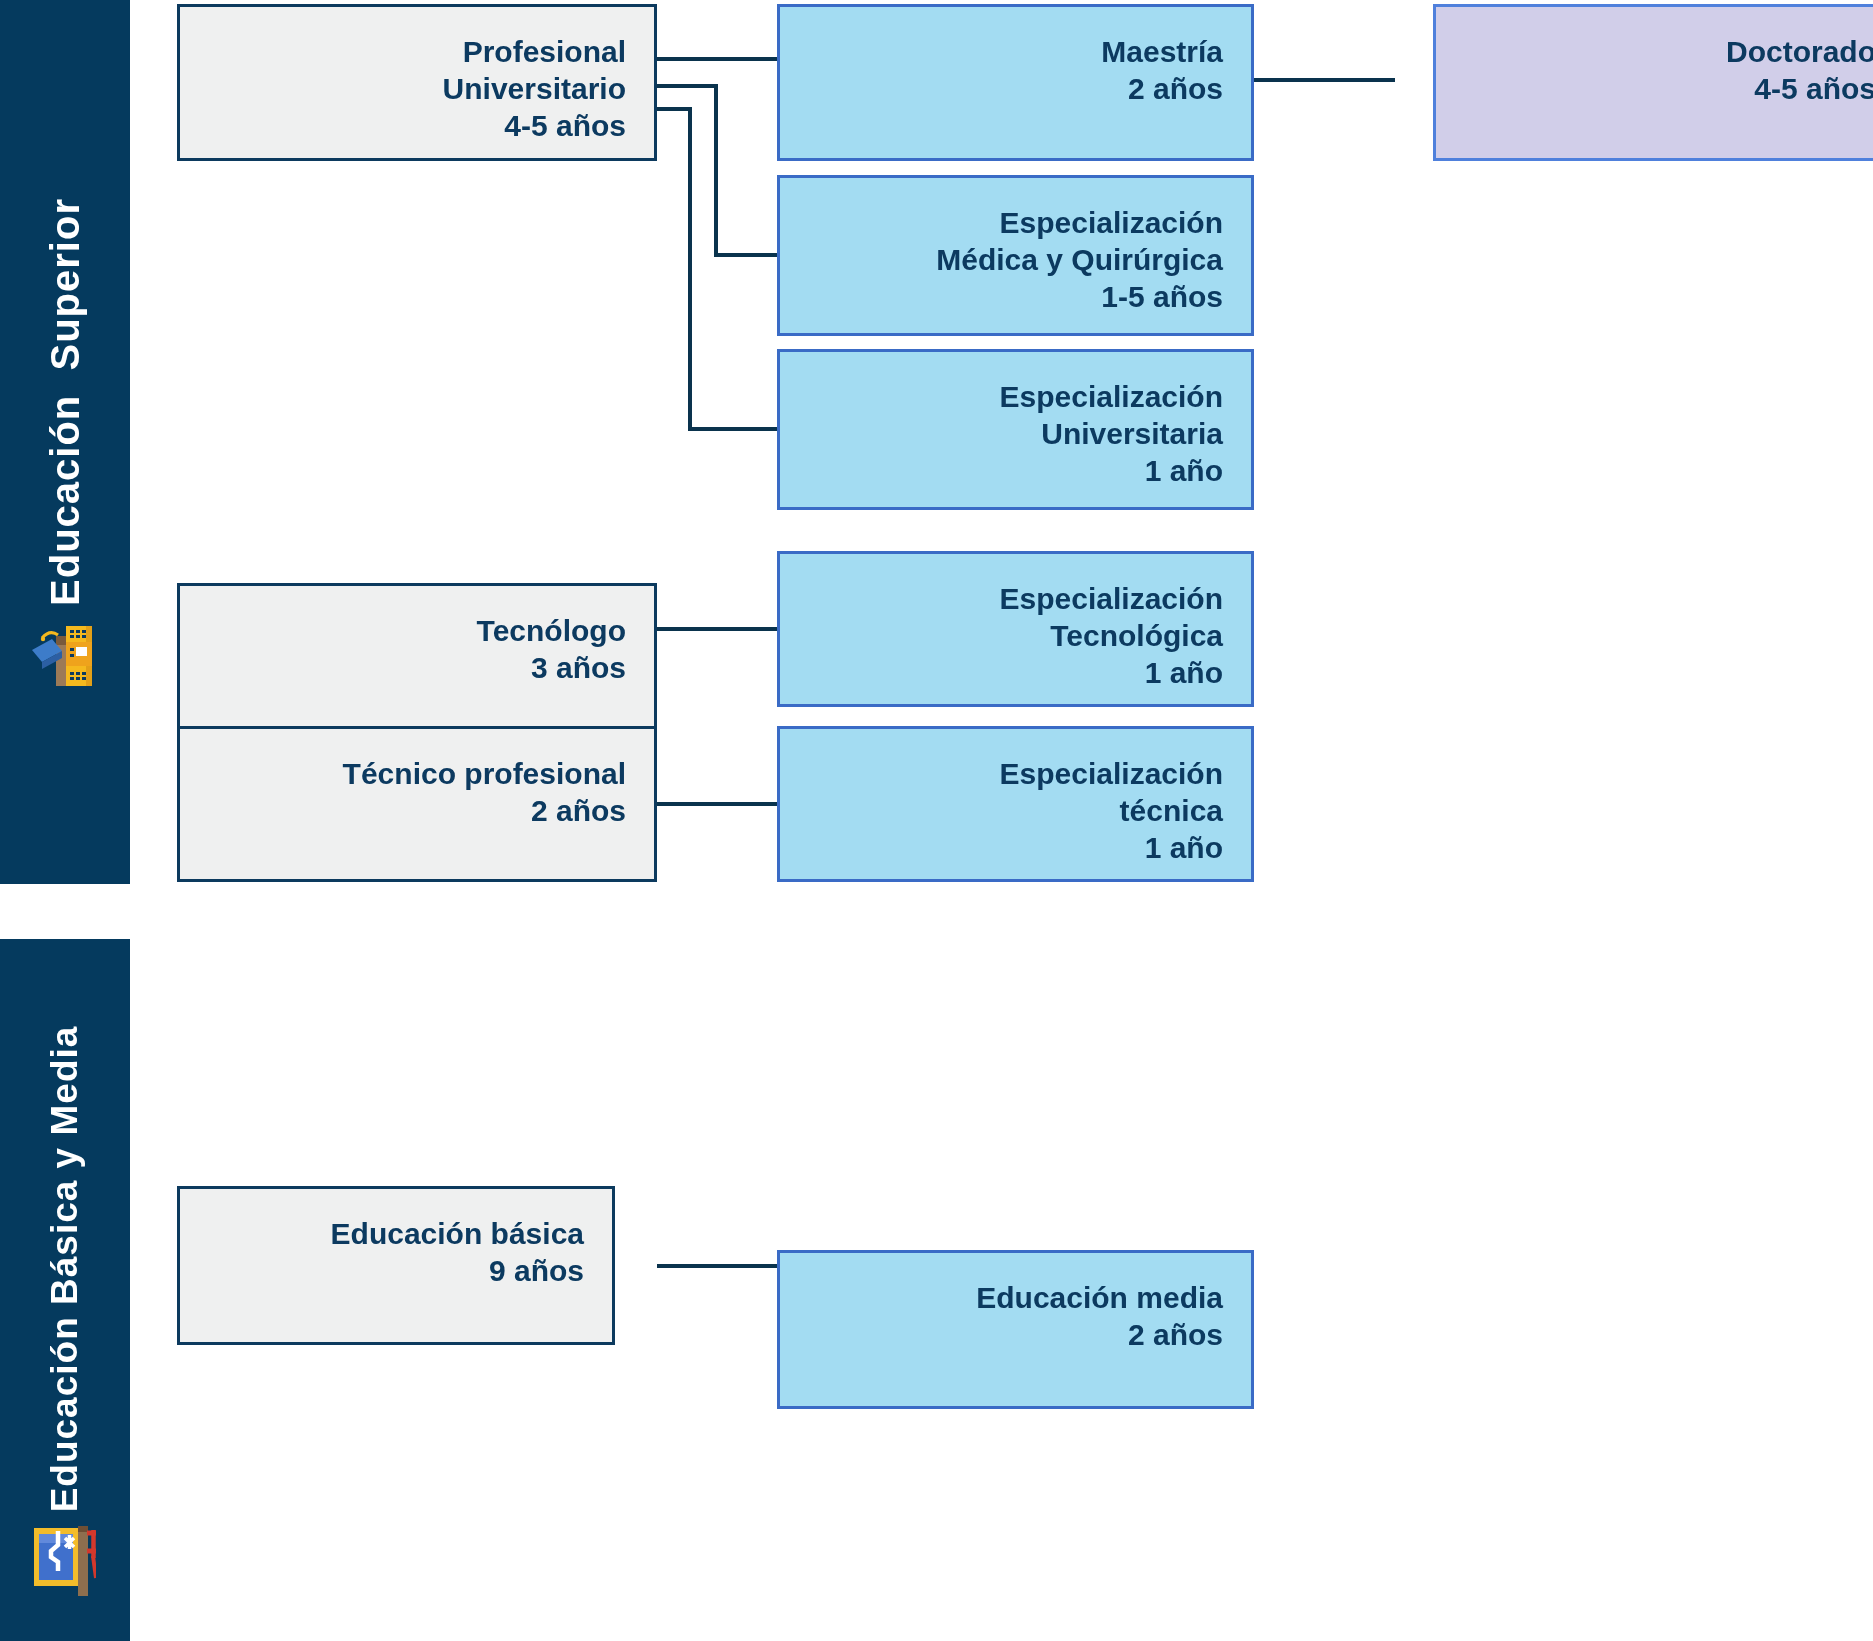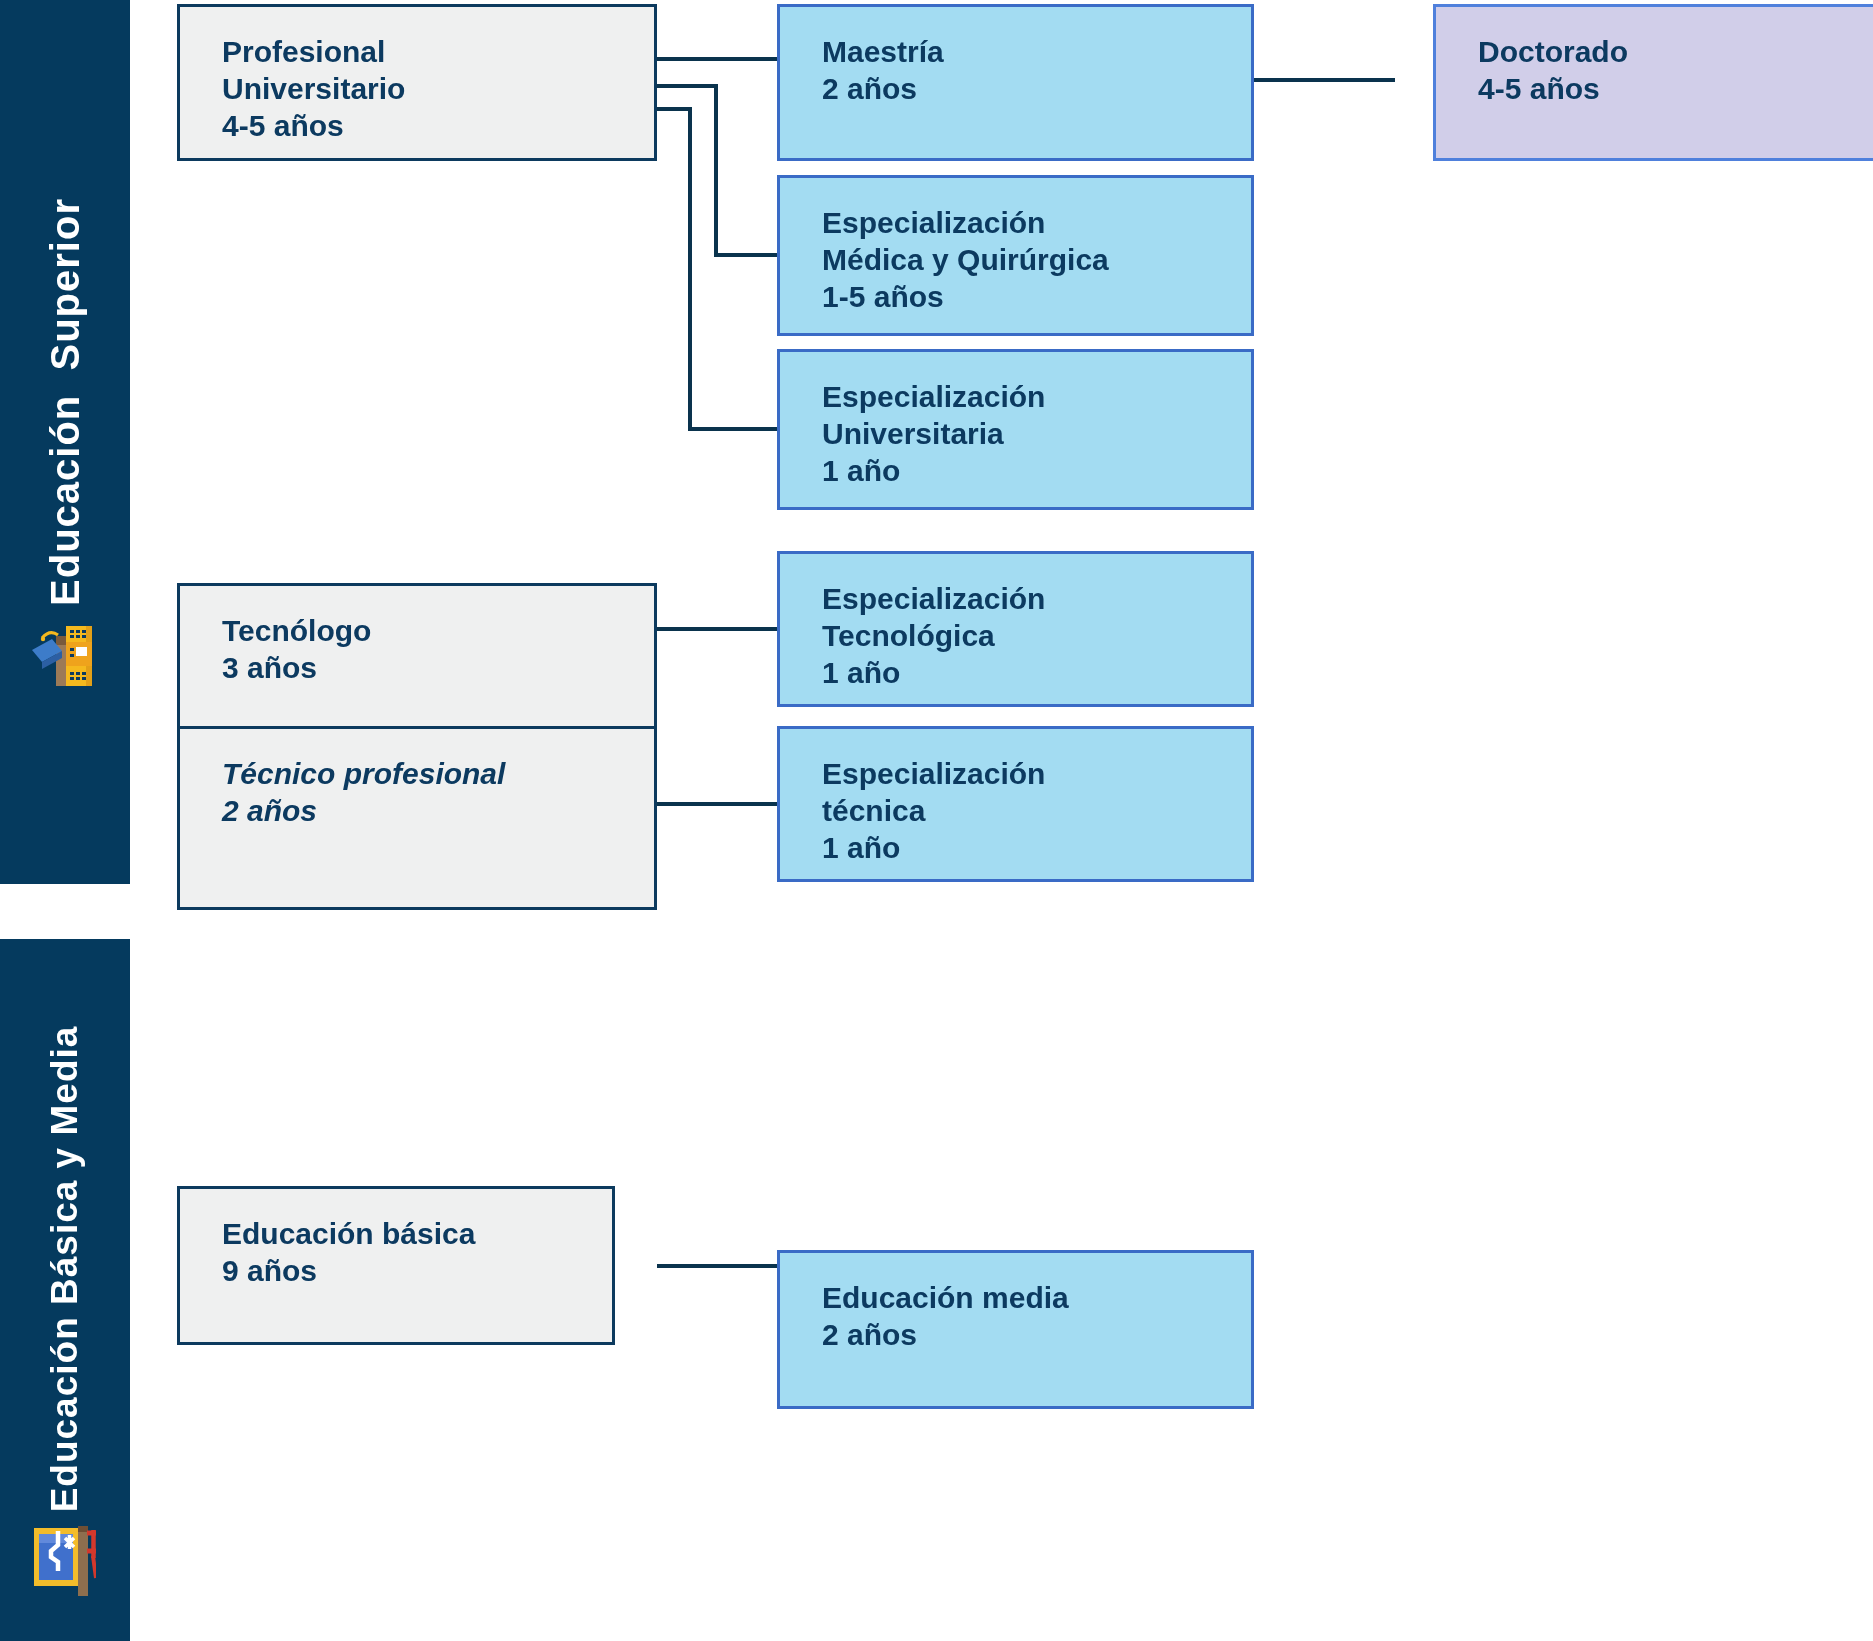--- a/index.html
+++ b/index.html
@@ -26,37 +26,37 @@
   #label-superior{top:402px;font-size:40px;}
   #label-basica{top:1269px;font-size:37px;}
 
   .side-icon{position:absolute;}
   #icon-university{left:30px;top:622px;width:68px;height:68px;}
   #icon-blackboard{left:30px;top:1526px;width:66px;height:84px;}
 
   .node{
     position:absolute;box-sizing:border-box;
     border:3px solid;
-    padding:26px 36px 0 42px;
+    padding:26px 28px 0 42px;
     color:var(--c-text);
-    font-size:30px;line-height:37px;font-weight:700;
+    font-size:30px;line-height:37px;font-weight:700;text-align:right;
   }
   .node span{display:block;}
   .node.gray{background:var(--c-gray-fill);border-color:var(--c-gray-border);}
   .node.blue{background:var(--c-blue-fill);border-color:var(--c-blue-border);}
   .node.purple{background:var(--c-purple-fill);border-color:var(--c-purple-border);margin-left:40px;}
 
   #box-profesional       {left:177px;top:4px;   width:480px;height:157px;}
   #box-maestria          {left:777px;top:4px;   width:477px;height:157px;}
   #box-doctorado         {left:1393px;top:4px;  width:474px;height:157px;}
   #box-esp-medica        {left:777px;top:175px; width:477px;height:161px;}
   #box-esp-universitaria {left:777px;top:349px; width:477px;height:161px;}
   #box-tecnologo         {left:177px;top:583px; width:480px;height:156px;}
   #box-esp-tecnologica   {left:777px;top:551px; width:477px;height:156px;}
-  #box-tecnico           {left:177px;top:726px; width:480px;height:184px;font-style:italic;}
+  #box-tecnico           {left:177px;top:726px; width:480px;height:156px;}
   #box-esp-tecnica       {left:777px;top:726px; width:477px;height:156px;}
   #box-basica            {left:177px;top:1186px;width:438px;height:159px;}
   #box-media             {left:777px;top:1250px;width:477px;height:159px;}
 </style>
 </head>
 <body>
 
 <div class="canvas">
 
   <svg class="connectors" viewBox="0 0 1873 1641" xmlns="http://www.w3.org/2000/svg">

